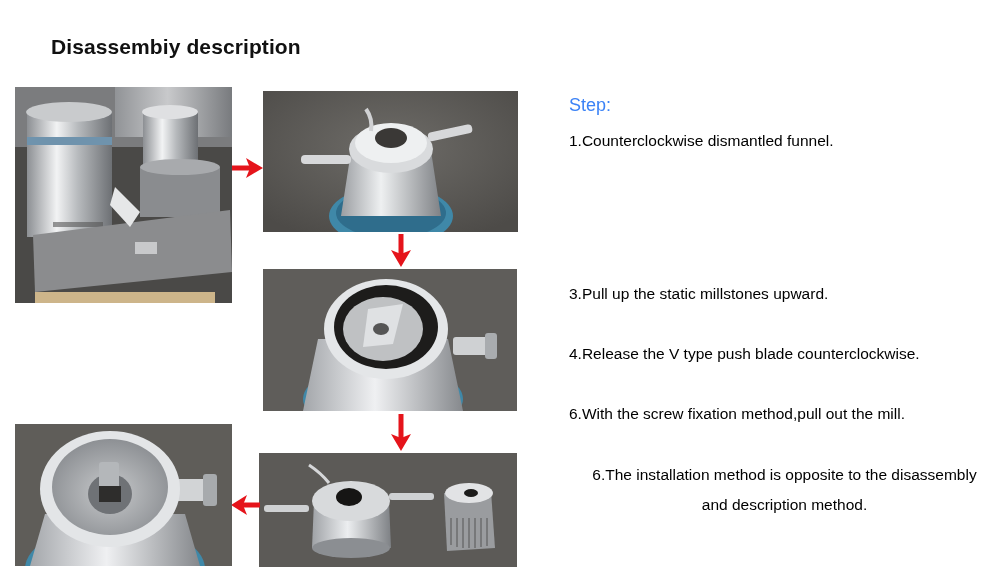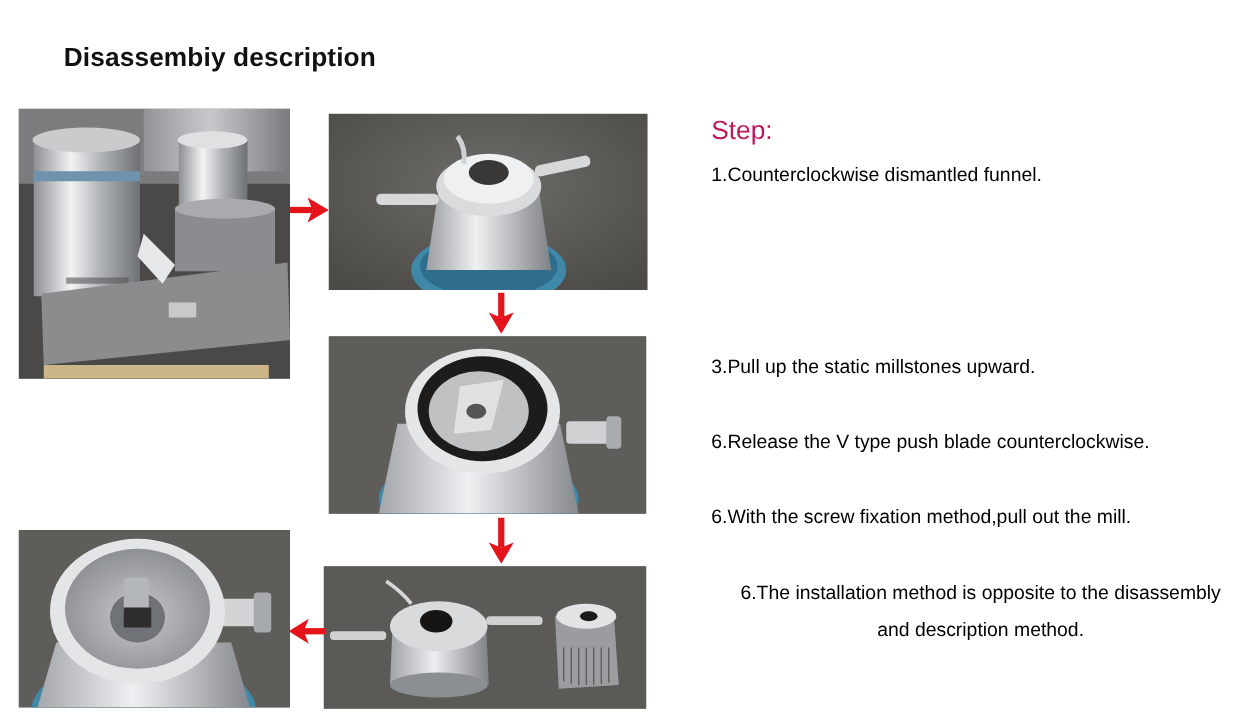--- a/index.html
+++ b/index.html
@@ -177,32 +177,32 @@
     <rect x="150" y="55" width="45" height="22" rx="3" fill="#d2d4d6"></rect>
     <rect x="188" y="50" width="14" height="32" rx="3" fill="#a7aaad"></rect>
     <ellipse cx="95" cy="65" rx="70" ry="58" fill="#e3e5e7"></ellipse>
     <ellipse cx="95" cy="63" rx="58" ry="48" fill="url(#bowl5)"></ellipse>
     <ellipse cx="95" cy="70" rx="22" ry="20" fill="#6f7276"></ellipse>
     <rect x="84" y="38" width="20" height="30" rx="3" fill="#b4b7ba"></rect>
     <rect x="84" y="62" width="22" height="16" fill="#2e2d2c"></rect>
   </svg>
 </div>
 
-<div style="position:absolute;left:569px;top:92px;font-size:21px;line-height:26px;color:#be185d;">Step:</div>
+<div style="position:absolute;left:569px;top:92px;font-size:18px;line-height:26px;color:#3b82f6;">Step:</div>
 
 <div class="step s1">
   <div>1.Counterclockwise dismantled funnel.</div>
 </div>
 <div class="step s2">
 </div>
 <div class="step s3">
   <div>3.Pull up the static millstones upward.</div>
 </div>
 <div class="step s4">
-  <div>6.Release the V type push blade counterclockwise.</div>
+  <div>4.Release the V type push blade counterclockwise.</div>
 </div>
 <div class="step s5">
   <div>6.With the screw fixation method,pull out the mill.</div>
 </div>
 <div class="step s6">
   <div>6.The installation method is opposite to the disassembly</div>
   <div>and description method.</div>
 </div>
 
 </body></html>

